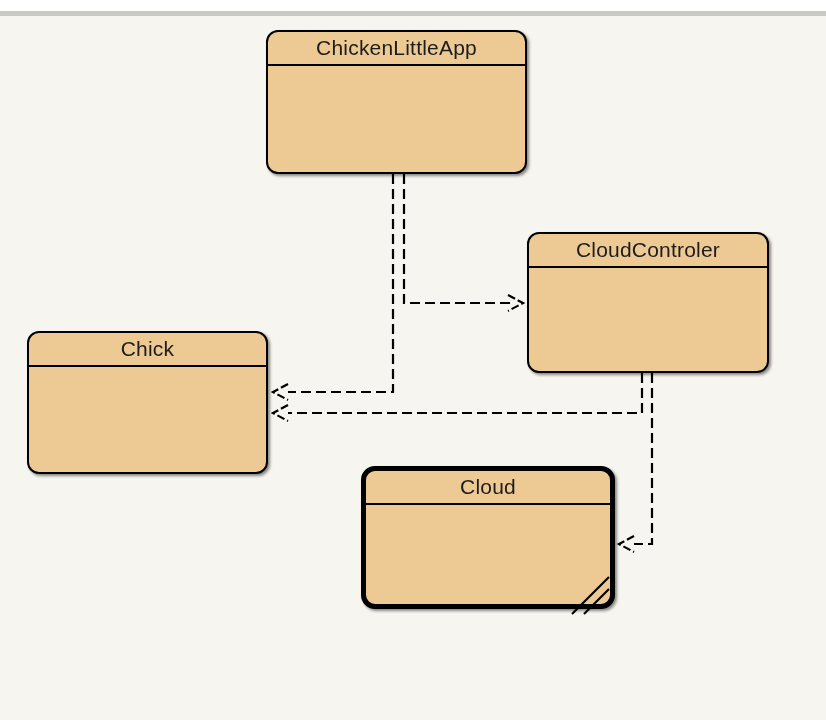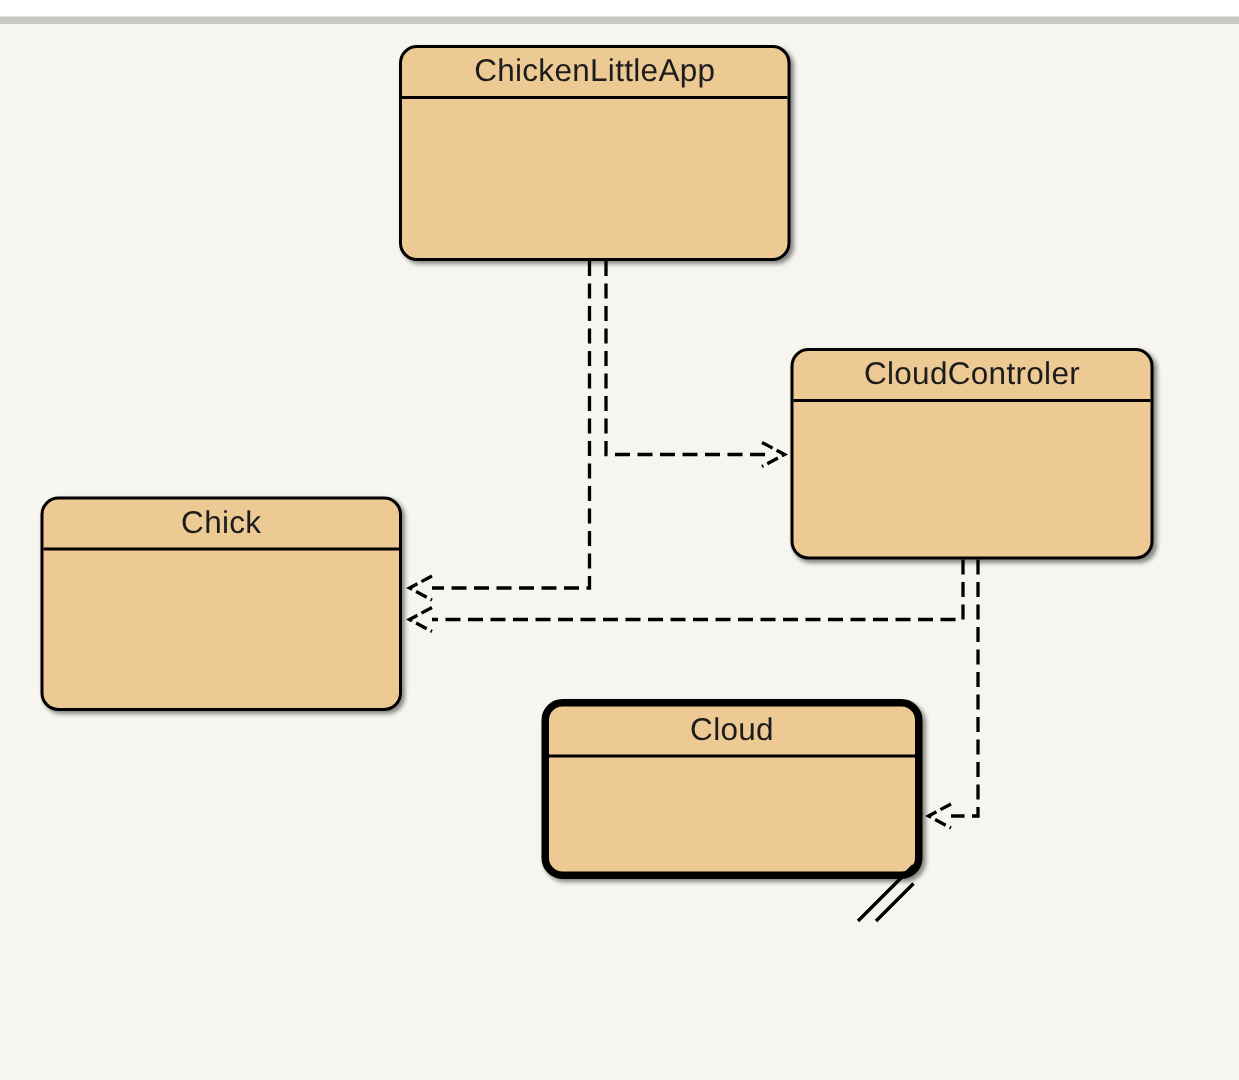--- a/index.html
+++ b/index.html
@@ -50,21 +50,21 @@
     color: #1c1c1c;
     letter-spacing: 0.2px;
     flex: 0 0 auto;
   }
   .node-body {
     flex: 1 1 auto;
   }
   #node-chickenlittleapp { left: 266px; top: 19px;  width: 261px; height: 144px; }
   #node-cloudcontroler   { left: 527px; top: 221px; width: 242px; height: 141px; }
   #node-chick            { left: 27px;  top: 320px; width: 241px; height: 143px; }
-  #node-cloud            { left: 361px; top: 455px; width: 254px; height: 120px; }
+  #node-cloud            { left: 361px; top: 455px; width: 254px; height: 143px; }
   svg.edges {
     position: absolute;
     left: 0; top: 0;
     width: 826px;
     height: 720px;
     z-index: 5;
     pointer-events: none;
   }
   svg.edges path, svg.edges polyline {
     fill: none;

